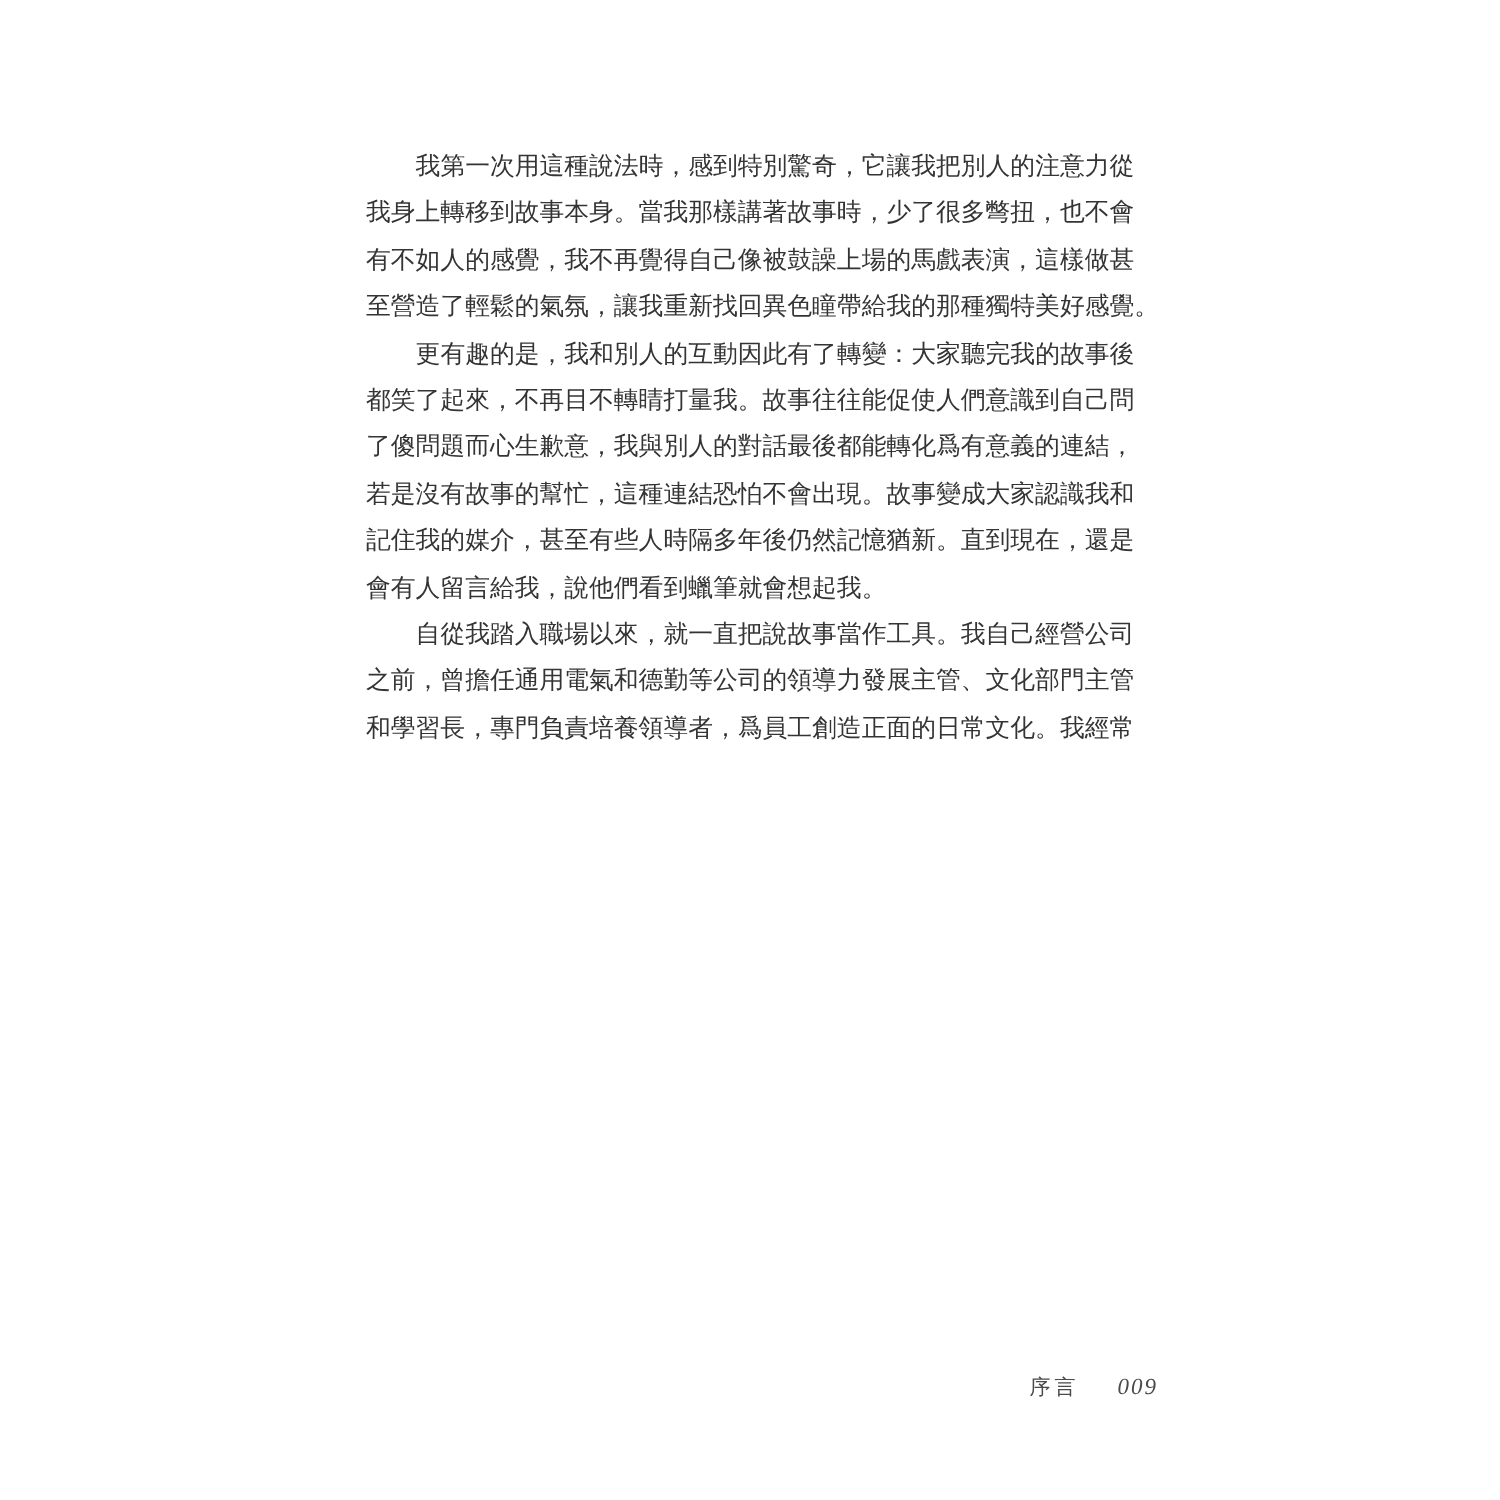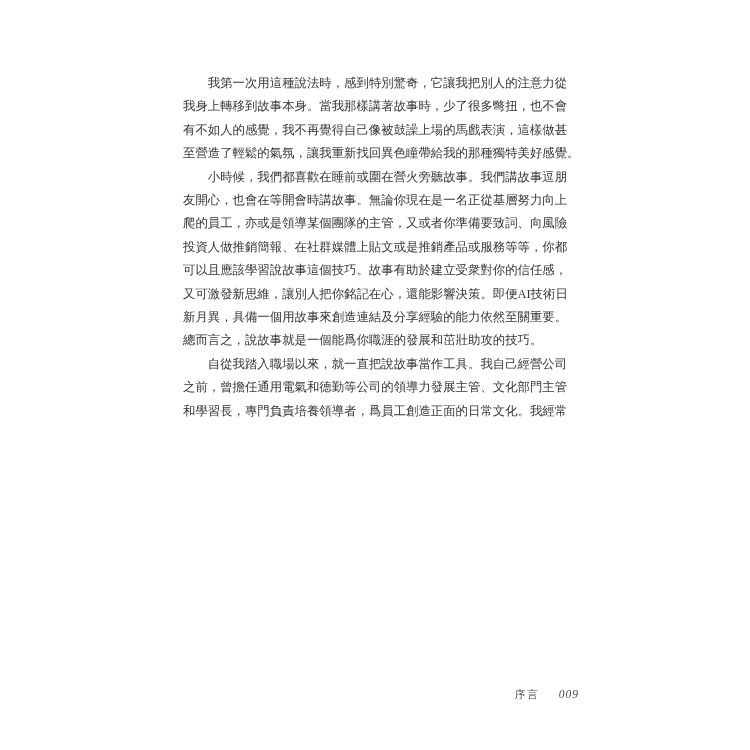--- a/index.html
+++ b/index.html
@@ -59,28 +59,26 @@
 </head>
 <body>
 
 <div class="book-page">
 
   <div class="text-block">
     <p class="para">我第一次用這種說法時，感到特別驚奇，它讓我把別人的注意力從
 我身上轉移到故事本身。當我那樣講著故事時，少了很多彆扭，也不會
 有不如人的感覺，我不再覺得自己像被鼓譟上場的馬戲表演，這樣做甚
 至營造了輕鬆的氣氛，讓我重新找回異色瞳帶給我的那種獨特美好感覺。</p>
-    <p class="para">小時候，我們都喜歡在睡前或圍在營火旁聽故事。我們講故事逗朋
-友開心，也會在等開會時講故事。無論你現在是一名正從基層努力向上
-爬的員工，亦或是領導某個團隊的主管，又或者你準備要致詞、向風險
-投資人做推銷簡報、在社群媒體上貼文或是推銷產品或服務等等，你都
-可以且應該學習說故事這個技巧。故事有助於建立受衆對你的信任感，
-又可激發新思維，讓別人把你銘記在心，還能影響決策。即便AI技術日
-新月異，具備一個用故事來創造連結及分享經驗的能力依然至關重要。
-總而言之，說故事就是一個能爲你職涯的發展和茁壯助攻的技巧。</p>
+    <p class="para">更有趣的是，我和別人的互動因此有了轉變：大家聽完我的故事後
+都笑了起來，不再目不轉睛打量我。故事往往能促使人們意識到自己問
+了傻問題而心生歉意，我與別人的對話最後都能轉化爲有意義的連結，
+若是沒有故事的幫忙，這種連結恐怕不會出現。故事變成大家認識我和
+記住我的媒介，甚至有些人時隔多年後仍然記憶猶新。直到現在，還是
+會有人留言給我，說他們看到蠟筆就會想起我。</p>
     <p class="para">自從我踏入職場以來，就一直把說故事當作工具。我自己經營公司
 之前，曾擔任通用電氣和德勤等公司的領導力發展主管、文化部門主管
 和學習長，專門負責培養領導者，爲員工創造正面的日常文化。我經常</p>
   </div>
 
   <div class="page-footer">
     <span class="section-title">序言</span><span class="page-number">009</span>
   </div>
 
 </div>

